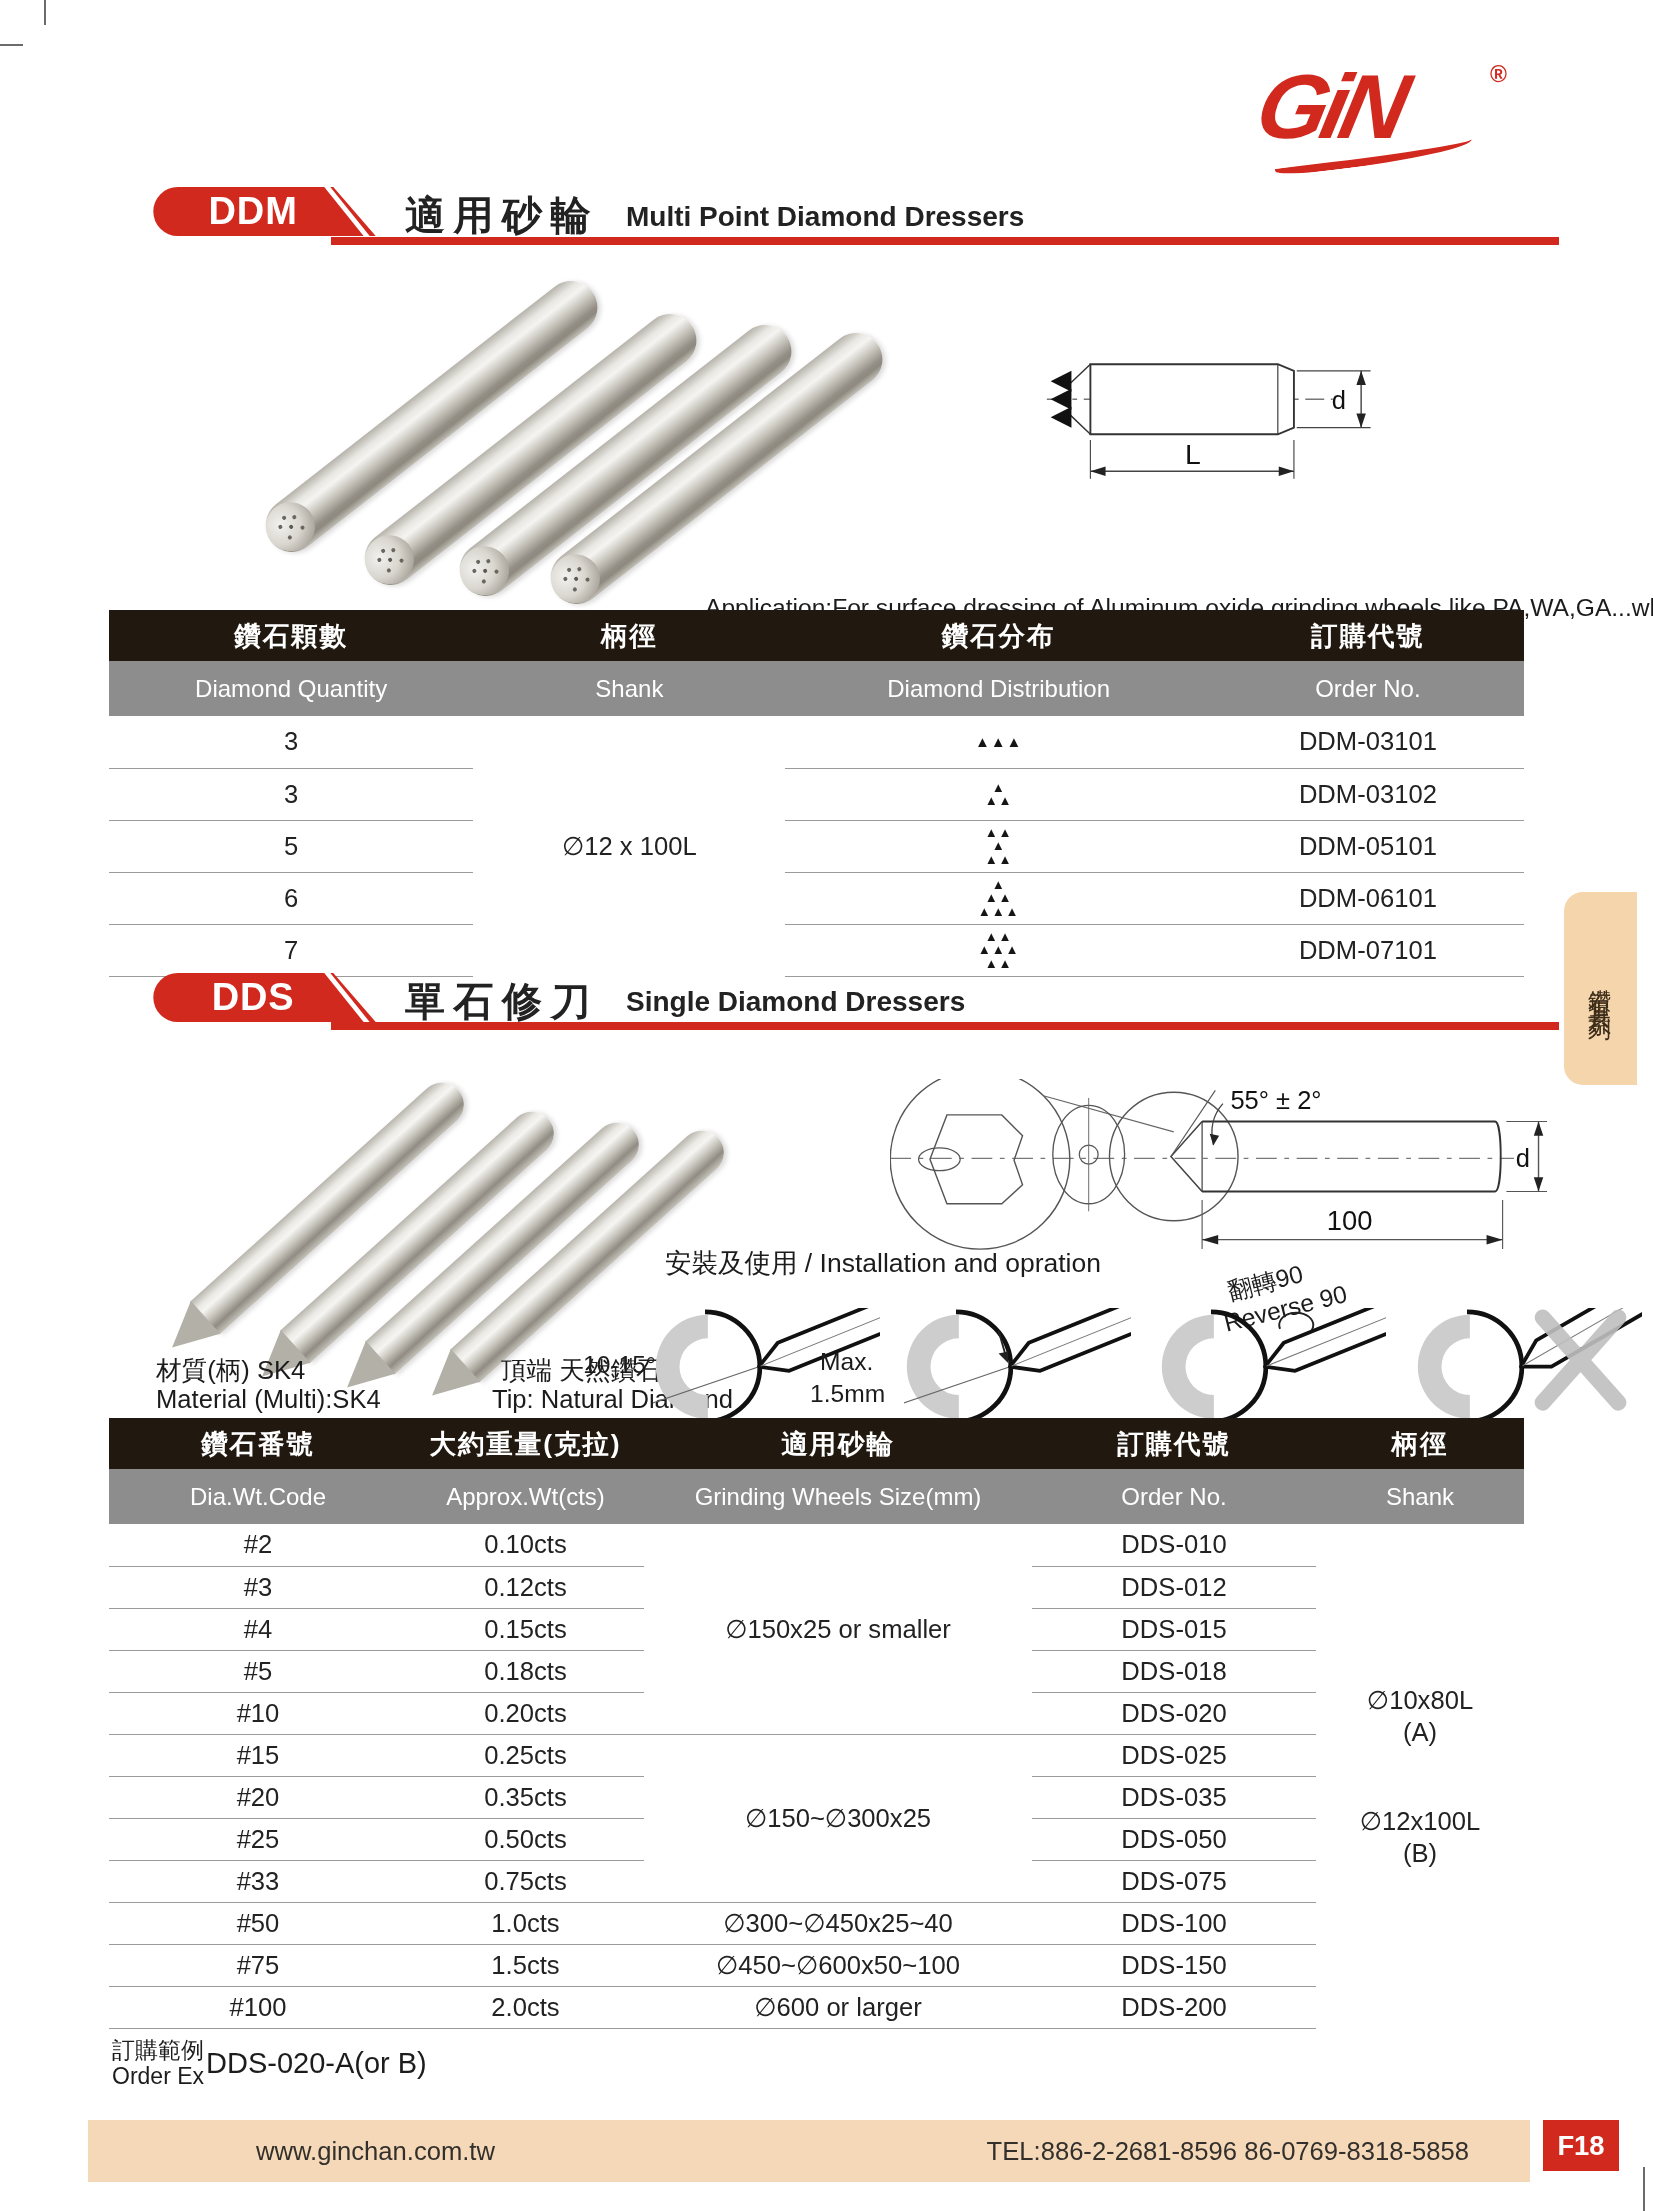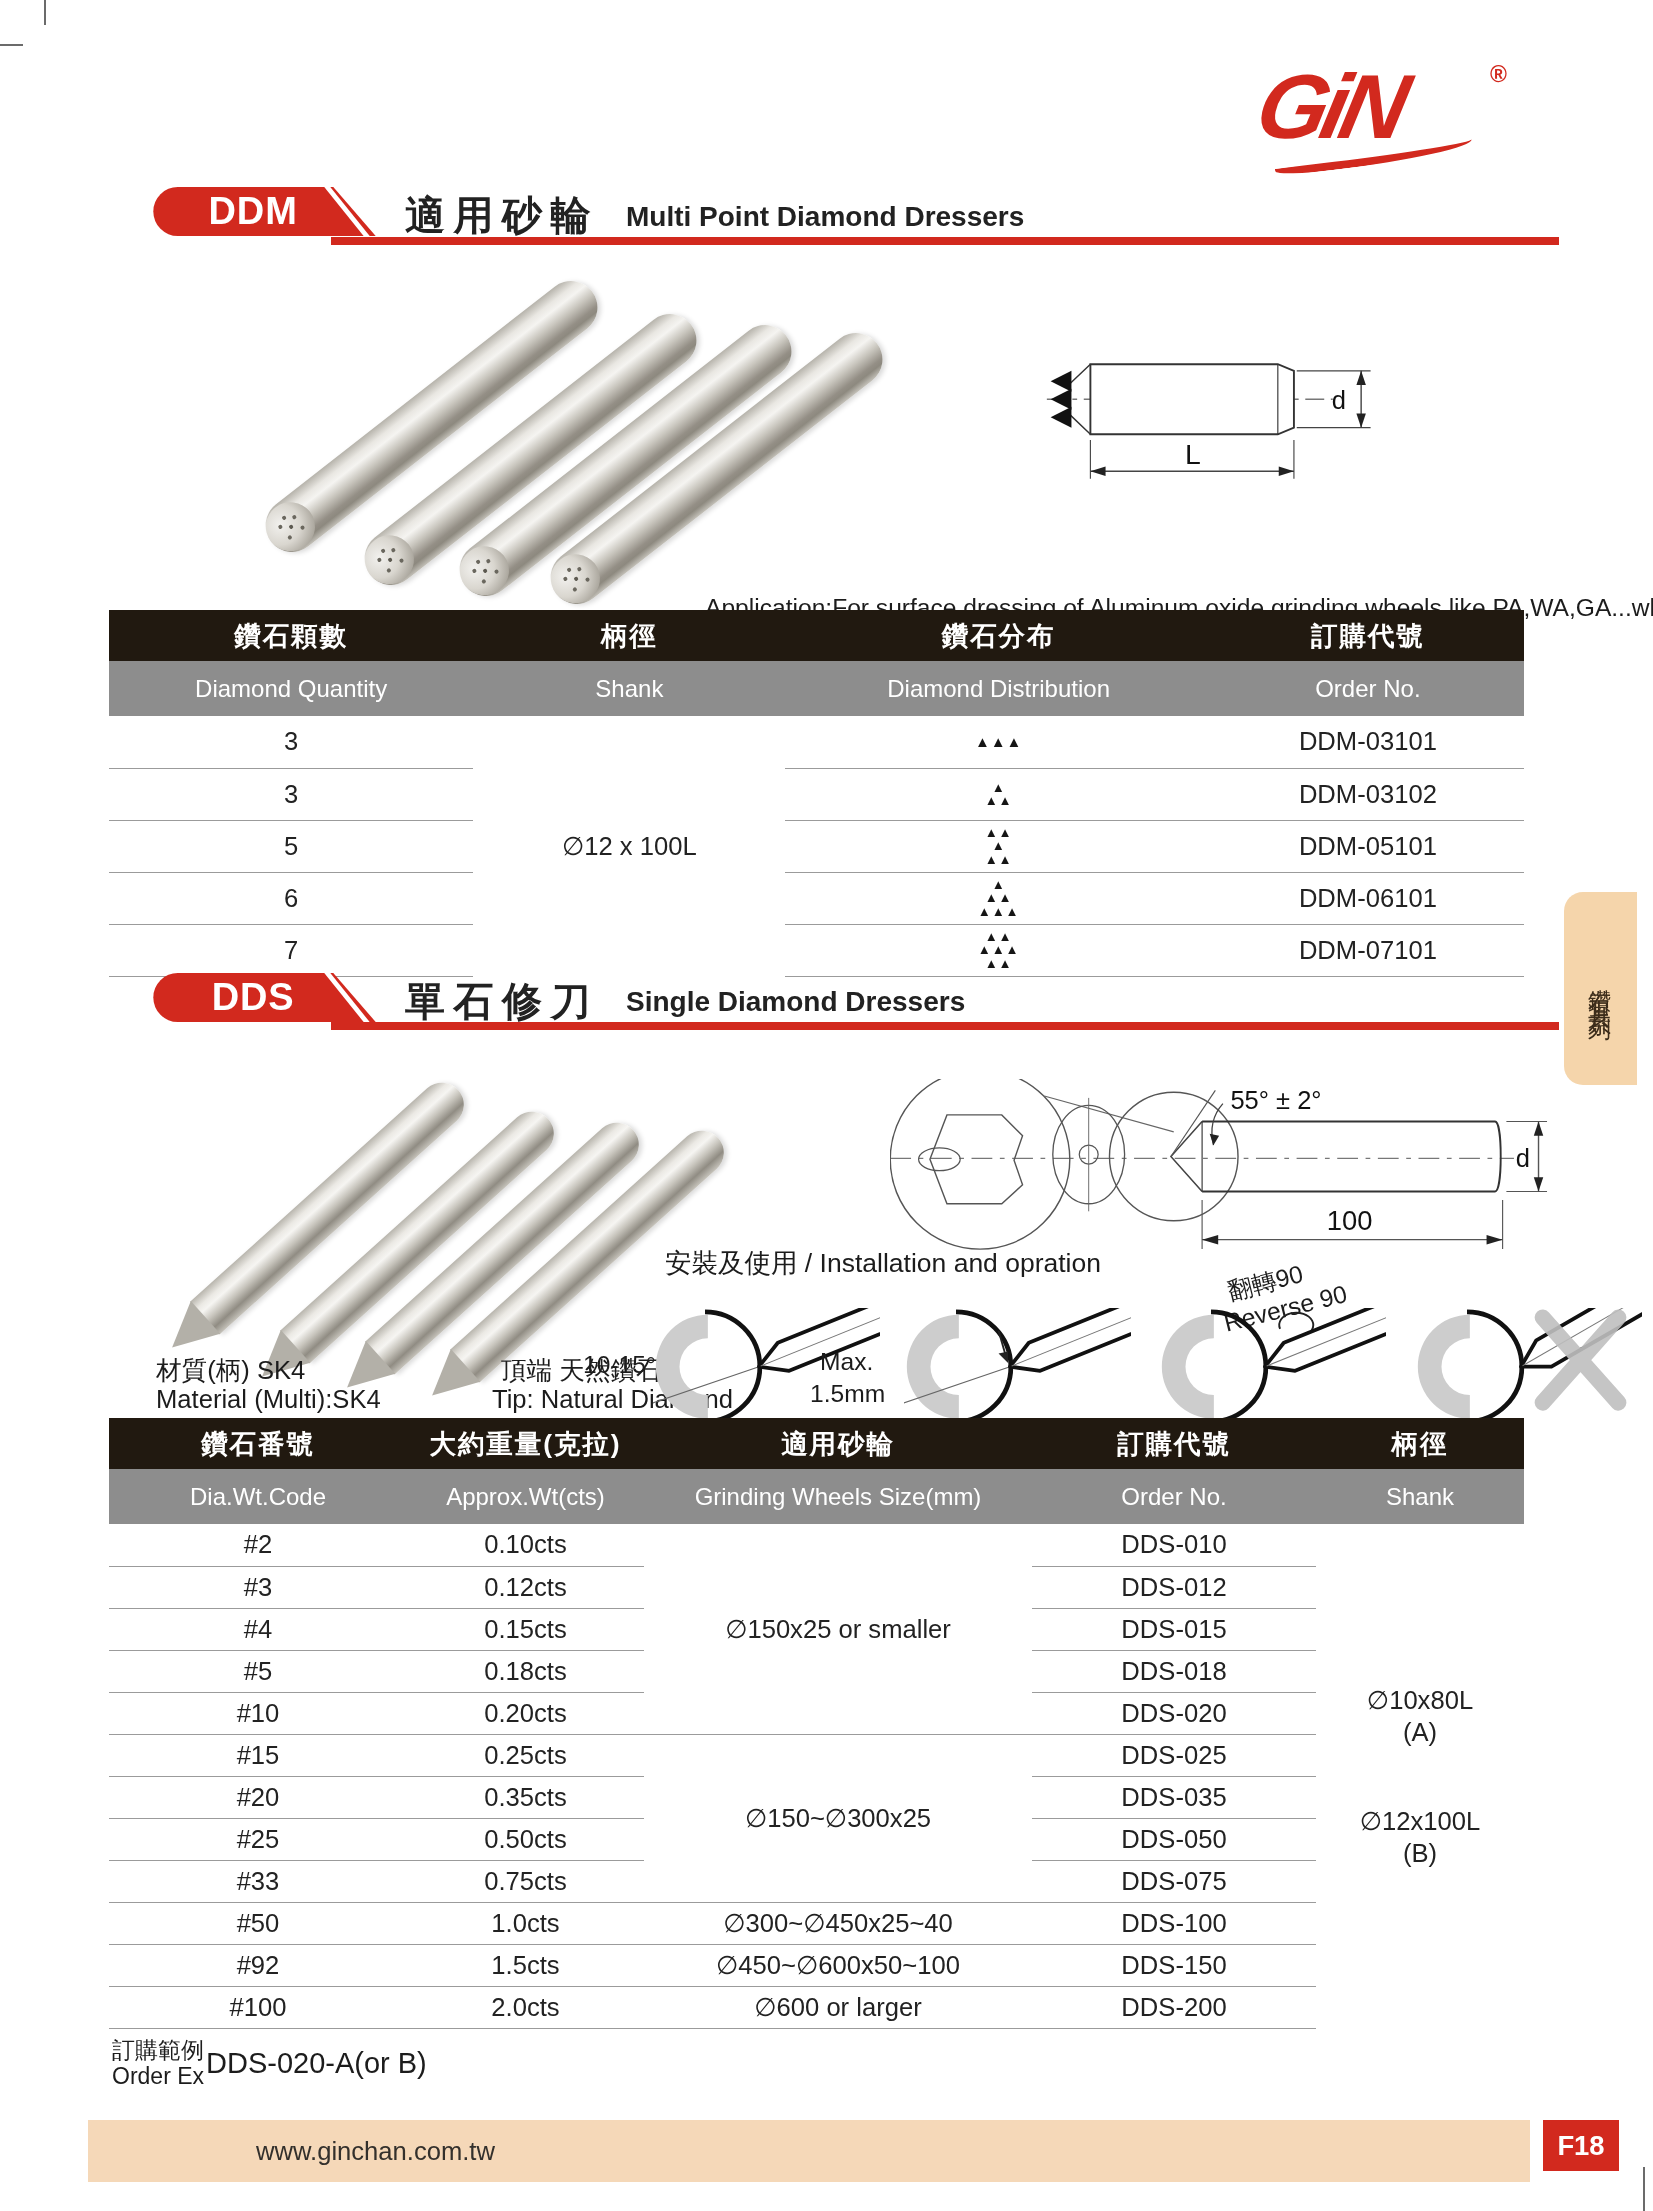--- a/index.html
+++ b/index.html
@@ -396,21 +396,21 @@
         <td>0.75cts</td>
         <td>DDS-075</td>
       </tr>
       <tr style="height:42px;">
         <td>#50</td>
         <td>1.0cts</td>
         <td>∅300~∅450x25~40</td>
         <td>DDS-100</td>
       </tr>
       <tr style="height:42px;">
-        <td>#92</td>
+        <td>#75</td>
         <td>1.5cts</td>
         <td>∅450~∅600x50~100</td>
         <td>DDS-150</td>
       </tr>
       <tr style="height:42px;">
         <td>#100</td>
         <td>2.0cts</td>
         <td>∅600 or larger</td>
         <td>DDS-200</td>
       </tr>
@@ -420,17 +420,18 @@
   <div class="txt" style="left:112px;top:2035px;font-size:23px;">訂購範例</div>
   <div class="txt" style="left:112px;top:2063px;font-size:23px;">Order Ex</div>
   <div class="txt" style="left:206px;top:2047px;font-size:29px;">DDS-020-A(or B)</div>
 
   <div class="side-tab">
     <span>鑽石工具系列</span>
   </div>
 
   <div class="footer-bar">
     <div class="footer-url">www.ginchan.com.tw</div>
+    <div class="footer-tel">TEL:886-2-2681-8596    86-0769-8318-5858</div>
   </div>
   <div class="page-badge">F18</div>
 
 </div>
 
 
 </body></html>

